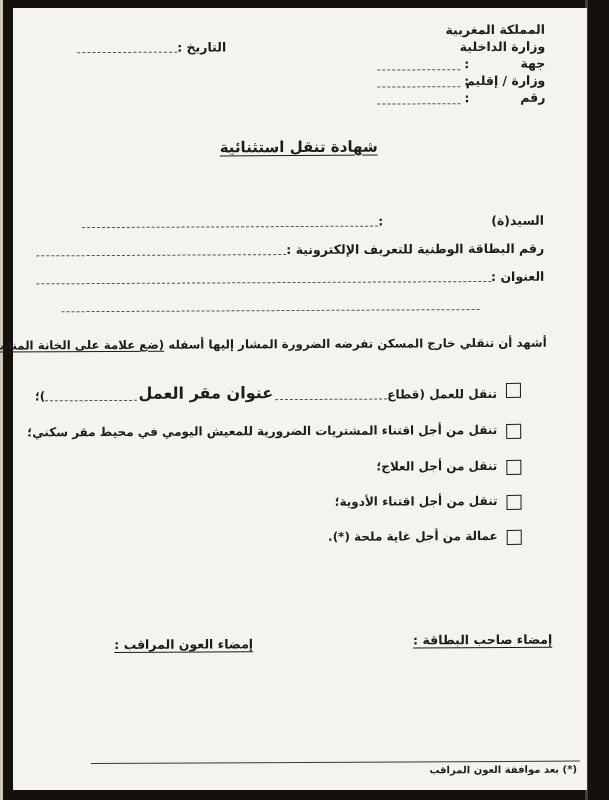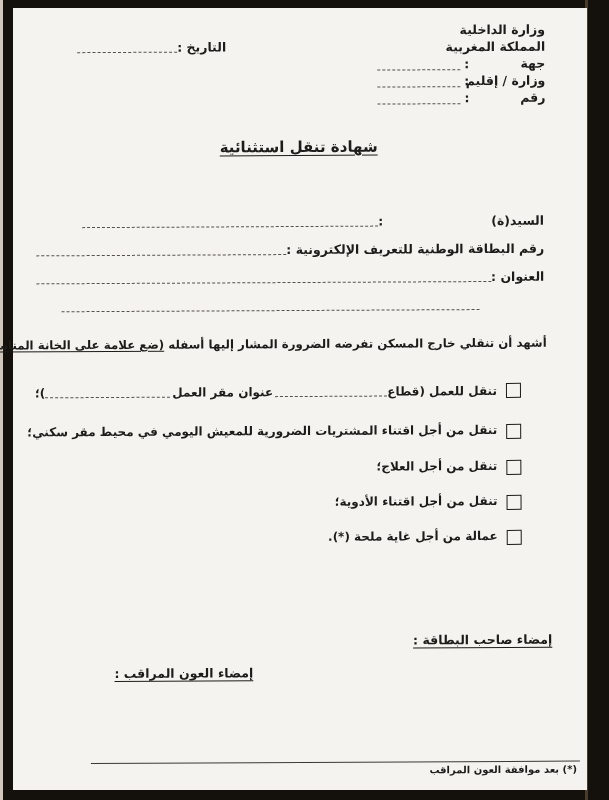--- a/index.html
+++ b/index.html
@@ -36,49 +36,49 @@
   .extra-line{top:292px;left:49px;width:418px;border-bottom:1.2px dashed #55514b;height:10px;}
   
   .attestation{top:329px;right:40px;left:10px;font-size:11.8px;font-weight:600;white-space:nowrap;}
   .attest-emph{font-weight:700;text-decoration:underline;text-underline-offset:2px;}
   
   .reason{right:66px;left:22px;font-size:12px;font-weight:600;display:flex;align-items:flex-start;gap:9px;}
   .checkbox{width:13px;height:13px;border:1.6px solid #1c1b19;background:transparent;flex:0 0 auto;margin-top:1px;}
   .reason-text{white-space:nowrap;}
   .reason1-content{flex:1;display:flex;align-items:flex-end;}
   .r1-blank-a{flex:0 0 112px;margin-bottom:2px;}
-  .r1-mid{font-size:12px;white-space:nowrap;padding:0 2px;}
+  .r1-mid{font-size:16px;white-space:nowrap;padding:0 2px;}
   .r1-blank-b{flex:1;margin-bottom:2px;}
   .r1-post{white-space:nowrap;}
   
   .sig{font-size:12.5px;font-weight:700;text-decoration:underline;text-underline-offset:3px;white-space:nowrap;}
   .sig-holder{top:625px;right:36px;}
-  .sig-agent{top:657px;left:100px;text-decoration:underline;}
+  .sig-agent{top:628px;left:100px;text-decoration:underline;}
   
   .footnote-rule{top:754px;left:76px;right:9px;border-top:1px solid #3a3835;height:0;}
   .footnote{top:757px;right:12px;font-size:10px;font-weight:600;}
 </style>
 </head>
 <body>
 
 <div class="stage">
   <div class="left-sliver"></div>
   <div class="right-edge"></div>
 
   <div class="page">
     <div class="content">
 
       <div class="abs date-row row">
         <span class="bold">التاريخ :</span>
         <span class="bl date-blank"></span>
       </div>
 
       <div class="abs letterhead">
+        <div class="bold">المملكة المغربية</div>
         <div class="bold">وزارة الداخلية</div>
-        <div class="bold">المملكة المغربية</div>
         <div class="lh-field">
           <span class="lh-label">جهة</span>
           <span class="lh-colon">:</span>
           <span class="bl lh-blank"></span>
         </div>
         <div class="lh-field">
           <span class="lh-label">وزارة / إقليم</span>
           <span class="lh-colon">:</span>
           <span class="bl lh-blank"></span>
         </div>

